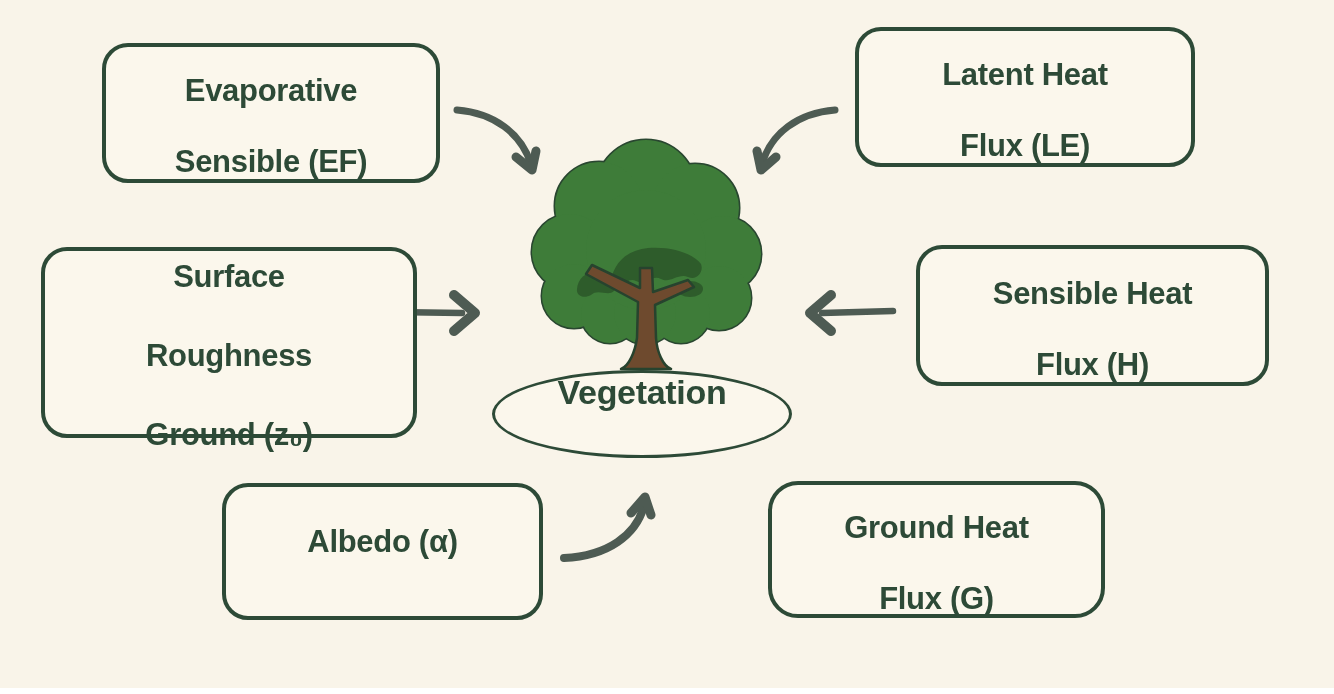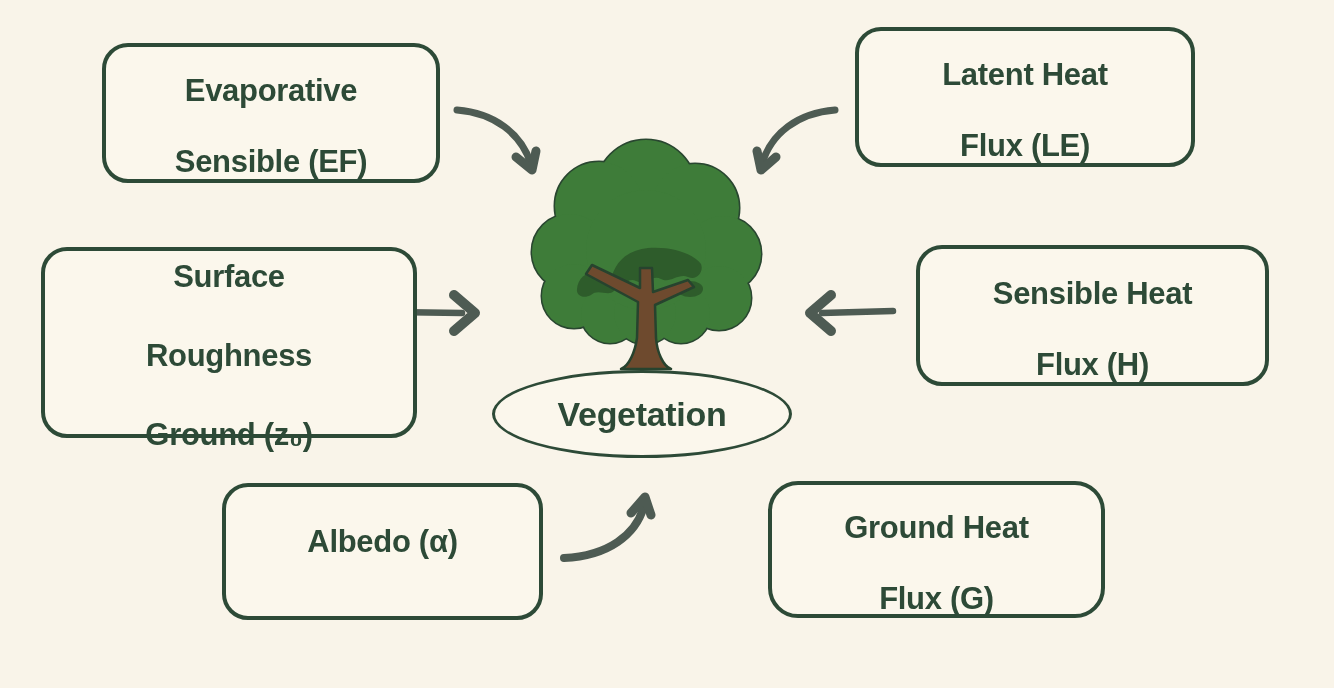--- a/index.html
+++ b/index.html
@@ -31,21 +31,21 @@
   .node-albedo{left:222px;top:483px;width:321px;height:137px;padding-bottom:46px;}
   .node-g{left:768px;top:481px;width:337px;height:137px;border-radius:30px;}
   .oval{
     position:absolute;z-index:3;
     left:492px;top:370px;width:300px;height:88px;
     box-sizing:border-box;
     border:3px solid var(--ink,#2d4a37);
     border-radius:50%;
     background:var(--node-fill,#fbf7ec);
     color:var(--ink,#2d4a37);
-    display:flex;align-items:center;justify-content:center;
+    display:flex;justify-content:center;
     font-size:34px;font-weight:700;letter-spacing:-0.3px;
   }
   .bottom-strip{
     position:absolute;z-index:4;
     left:0;bottom:0;width:1334px;height:6px;
     background:var(--edge-strip,#ffffff);
   }
 </style>
 </head>
 <body>

